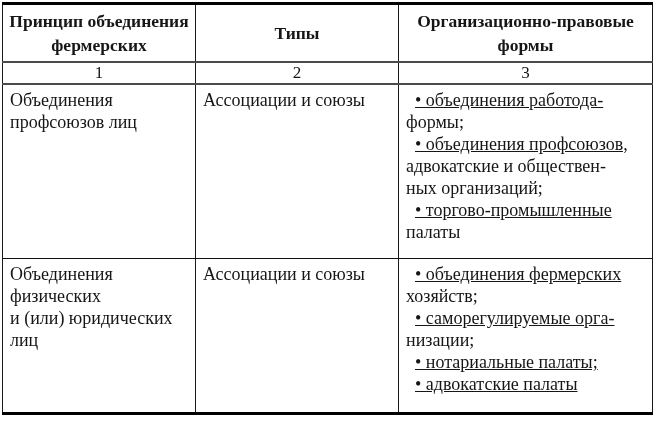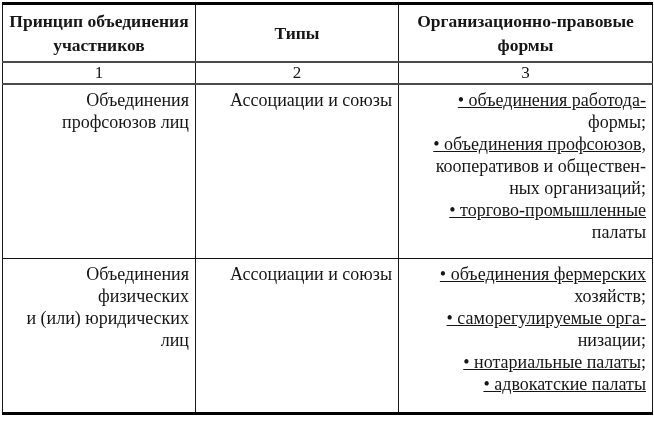--- a/index.html
+++ b/index.html
@@ -62,21 +62,21 @@
     line-height: 20px;
     border-bottom: 2px solid #4a4a4a;
   }
 
   
   tr.data-row td {
     vertical-align: top;
     font-size: 18px;
     line-height: 22px;
     padding: 4px 6px 4px 7px;
-    text-align: right;
+    text-align: left;
   }
   tr.data-row-1 td { height: 175px; }
   tr.data-row-2 td { height: 155px; }
   tr.data-row-1 td { border-bottom: 1.5px solid #111111; }
 
   .line { white-space: nowrap; }
   .line.bullet-line { padding-left: 9px; text-decoration: underline; }
 </style>
 </head>
 <body>
@@ -85,21 +85,21 @@
   <table class="grid">
     <colgroup>
       <col class="c1">
       <col class="c2">
       <col class="c3">
     </colgroup>
     <thead>
       <tr class="header-row">
         <th>
             <div class="line">Принцип объединения</div>
-            <div class="line">участников</div>
+            <div class="line">фермерских</div>
           </th>
         <th>
             <div class="line">Типы</div>
           </th>
         <th>
             <div class="line">Организационно-правовые</div>
             <div class="line">формы</div>
           </th>
       </tr>
       <tr class="numbers-row">
@@ -112,21 +112,21 @@
       <tr class="data-row data-row-1">
         <td>
             <div class="line">Объединения</div>
             <div class="line">профсоюзов лиц</div>
           </td>
         <td>Ассоциации и союзы</td>
         <td>
             <div class="line bullet-line">• объединения работода-</div>
             <div class="line">формы;</div>
             <div class="line bullet-line">• объединения профсоюзов,</div>
-            <div class="line">кооперативов и обществен-</div>
+            <div class="line">адвокатские и обществен-</div>
             <div class="line">ных организаций;</div>
             <div class="line bullet-line">• торгово-промышленные</div>
             <div class="line">палаты</div>
           </td>
       </tr>
       <tr class="data-row data-row-2">
         <td>
             <div class="line">Объединения</div>
             <div class="line">физических</div>
             <div class="line">и (или) юридических</div>

